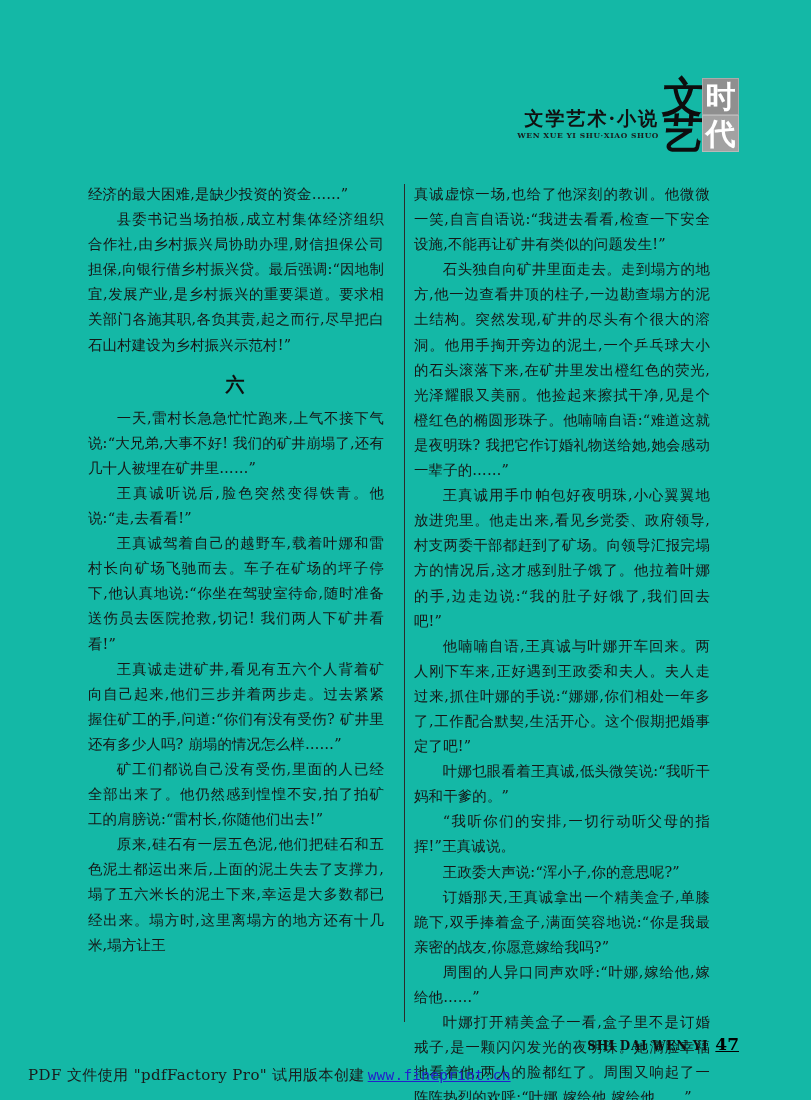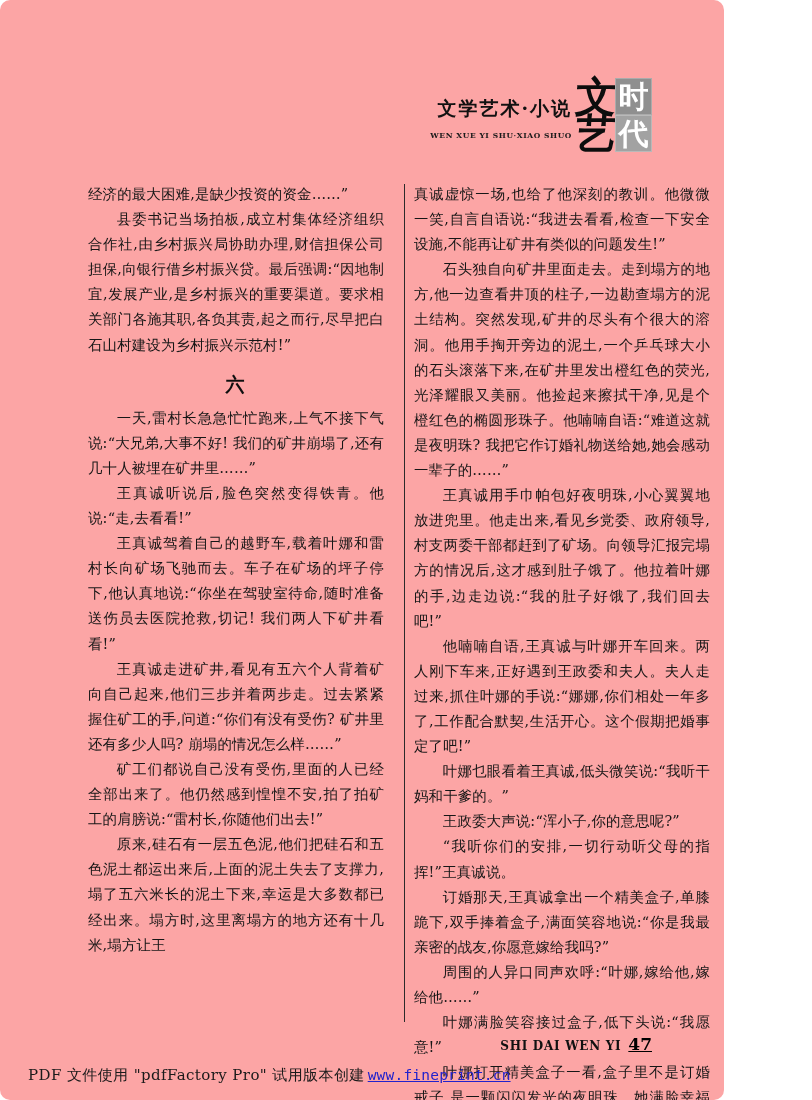--- a/index.html
+++ b/index.html
@@ -5,25 +5,24 @@
   html, body {
     margin: 0;
     padding: 0;
     background: #ffffff;
   }
   body {
     font-family: "DejaVu Serif", "Liberation Serif", serif;
   }
   #page {
     position: relative;
-    width: 724px;
+    width: 811px;
     height: 1100px;
-    background: #fca5a5;
+    background: #14b8a6;
     overflow: hidden;
-    border-radius: 10px;
   }
 
   
   .masthead {
     position: absolute;
     top: 72px;
     right: 72px;
     height: 80px;
     display: flex;
     align-items: flex-end;
@@ -41,21 +40,21 @@
     color: #111111;
     line-height: 1.1;
     white-space: nowrap;
   }
   .masthead-pinyin {
     font-family: "DejaVu Serif", "Liberation Serif", serif;
     font-weight: bold;
     font-size: 7.5px;
     letter-spacing: 0.6px;
     color: #1a1a1a;
-    margin-top: 12px;
+    margin-top: 2px;
     white-space: nowrap;
     transform: scaleY(0.9);
     transform-origin: right center;
   }
 
   
   .seal {
     position: relative;
     width: 74px;
     height: 74px;
@@ -220,25 +219,24 @@
       <p class="para">矿工们都说自己没有受伤,里面的人已经全部出来了。他仍然感到惶惶不安,拍了拍矿工的肩膀说:“雷村长,你随他们出去!”</p>
       <p class="para">原来,硅石有一层五色泥,他们把硅石和五色泥土都运出来后,上面的泥土失去了支撑力,塌了五六米长的泥土下来,幸运是大多数都已经出来。塌方时,这里离塌方的地方还有十几米,塌方让王</p>
     </div>
 
     <div class="col col-right">
       <p class="para noindent">真诚虚惊一场,也给了他深刻的教训。他微微一笑,自言自语说:“我进去看看,检查一下安全设施,不能再让矿井有类似的问题发生!”</p>
       <p class="para">石头独自向矿井里面走去。走到塌方的地方,他一边查看井顶的柱子,一边勘查塌方的泥土结构。突然发现,矿井的尽头有个很大的溶洞。他用手掏开旁边的泥土,一个乒乓球大小的石头滚落下来,在矿井里发出橙红色的荧光,光泽耀眼又美丽。他捡起来擦拭干净,见是个橙红色的椭圆形珠子。他喃喃自语:“难道这就是夜明珠? 我把它作订婚礼物送给她,她会感动一辈子的……”</p>
       <p class="para">王真诚用手巾帕包好夜明珠,小心翼翼地放进兜里。他走出来,看见乡党委、政府领导,村支两委干部都赶到了矿场。向领导汇报完塌方的情况后,这才感到肚子饿了。他拉着叶娜的手,边走边说:“我的肚子好饿了,我们回去吧!”</p>
       <p class="para">他喃喃自语,王真诚与叶娜开车回来。两人刚下车来,正好遇到王政委和夫人。夫人走过来,抓住叶娜的手说:“娜娜,你们相处一年多了,工作配合默契,生活开心。这个假期把婚事定了吧!”</p>
       <p class="para">叶娜乜眼看着王真诚,低头微笑说:“我听干妈和干爹的。”</p>
+      <p class="para">“我听你们的安排,一切行动听父母的指挥!”王真诚说。</p>
       <p class="para">王政委大声说:“浑小子,你的意思呢?”</p>
-      <p class="para">“我听你们的安排,一切行动听父母的指挥!”王真诚说。</p>
       <p class="para">订婚那天,王真诚拿出一个精美盒子,单膝跪下,双手捧着盒子,满面笑容地说:“你是我最亲密的战友,你愿意嫁给我吗?”</p>
       <p class="para">周围的人异口同声欢呼:“叶娜,嫁给他,嫁给他……”</p>
-      <p class="para">叶娜满脸笑容接过盒子,低下头说:“我愿意!”</p>
       <p class="para">叶娜打开精美盒子一看,盒子里不是订婚戒子,是一颗闪闪发光的夜明珠。她满脸幸福地看着他,两人的脸都红了。周围又响起了一阵阵热烈的欢呼:“叶娜,嫁给他,嫁给他……”</p>
     </div>
   </div>
 
   <div class="footer">
     <span class="footer-journal">SHI DAI WEN YI</span>
     <span class="footer-pageno">47</span>
   </div>
 
   <div class="watermark">

